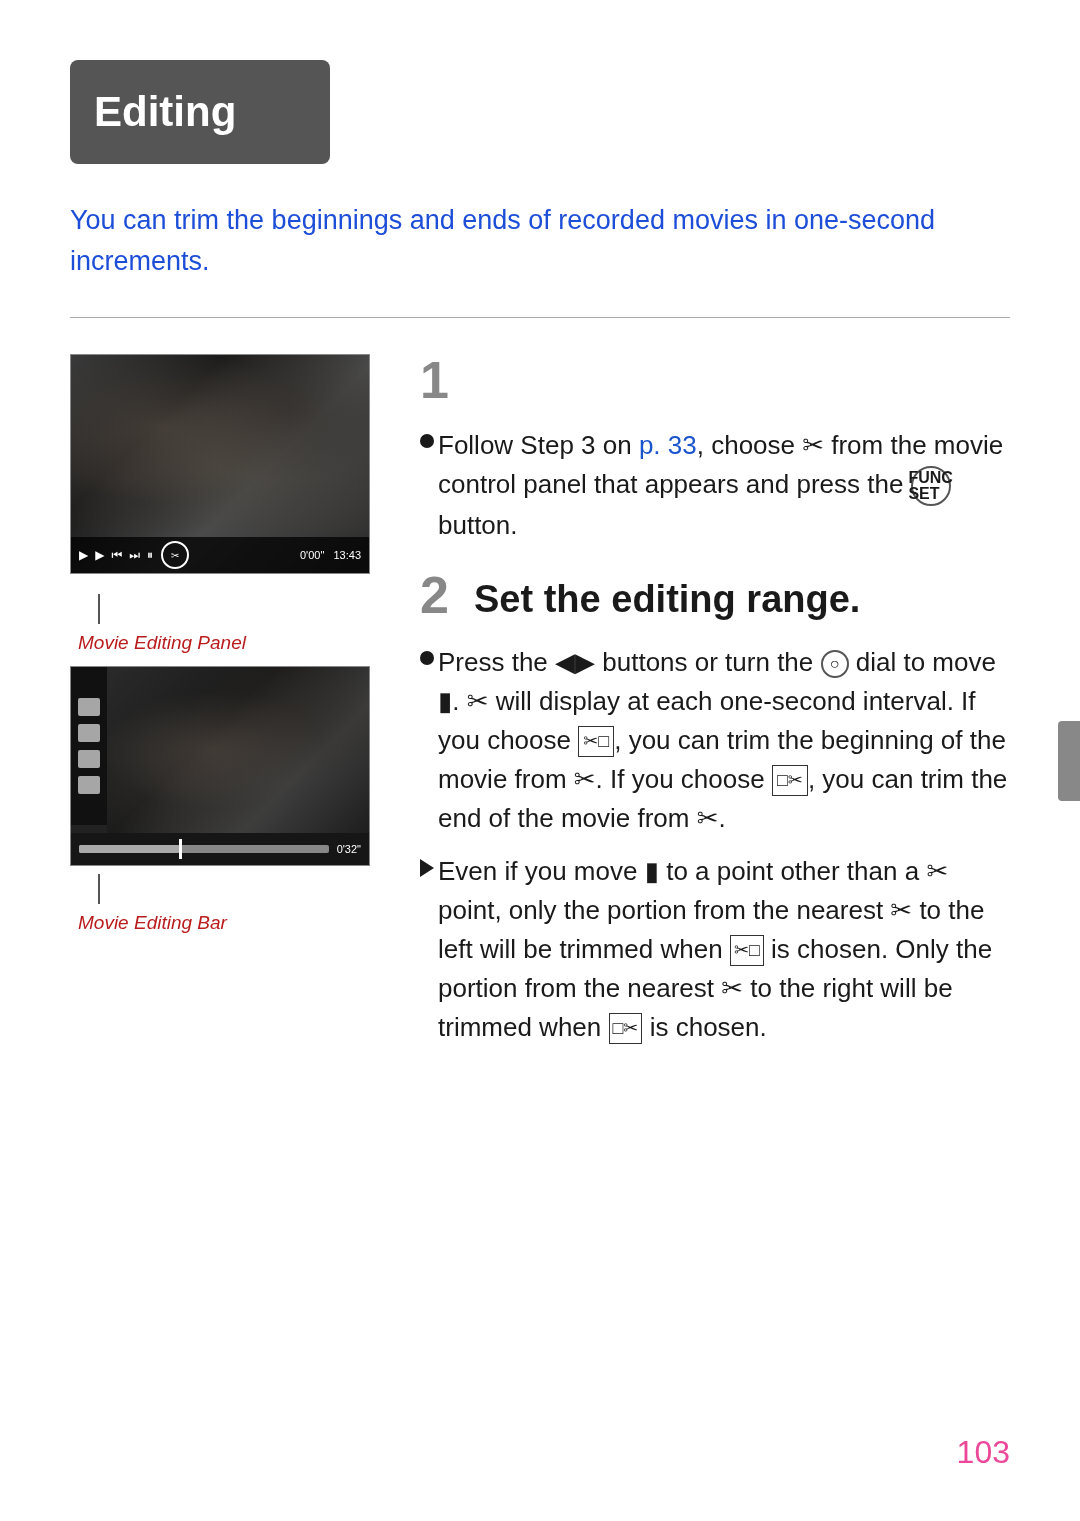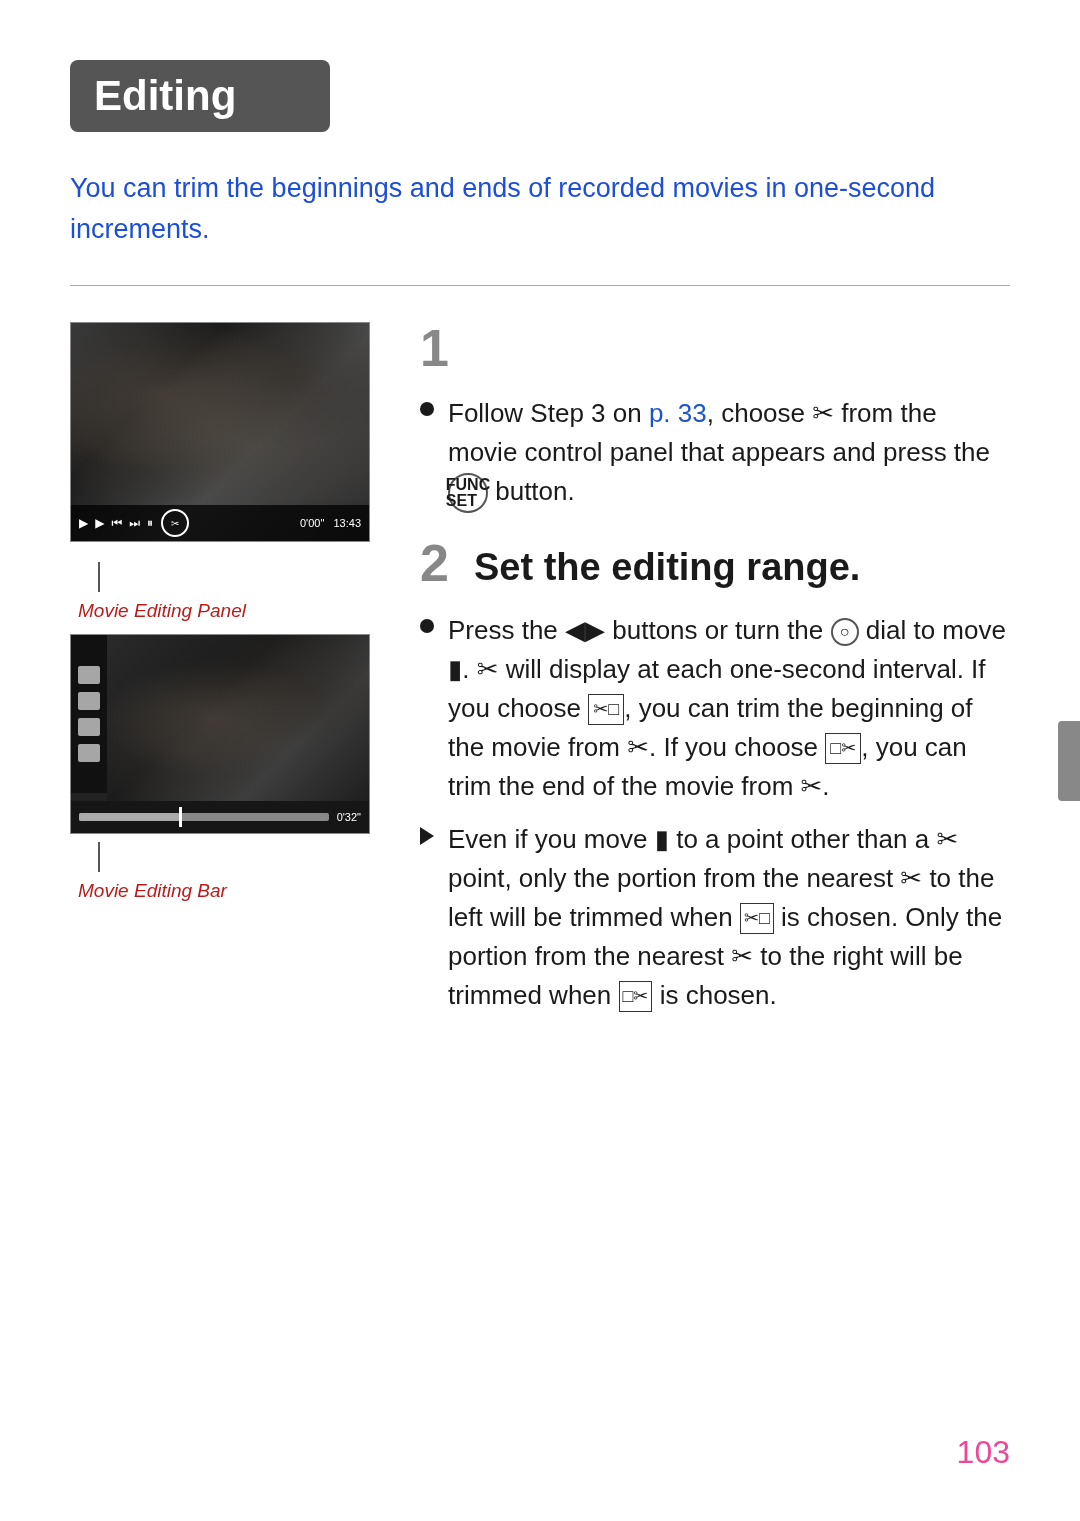--- a/index.html
+++ b/index.html
@@ -20,21 +20,21 @@
 
     .page-container {
       padding: 60px 70px 80px 70px;
       max-width: 1080px;
     }
 
     
     .page-title-bar {
       background: #555555;
       border-radius: 8px;
-      padding: 12px 24px;
+      padding: 28px 24px;
       margin-bottom: 36px;
       display: inline-block;
       min-width: 260px;
     }
 
     .page-title {
       color: #ffffff;
       font-size: 42px;
       font-weight: bold;
     }
@@ -240,21 +240,21 @@
     
     .bullet-list {
       list-style: none;
       padding: 0;
       margin: 0 0 24px 0;
     }
 
     .bullet-item {
       display: flex;
       align-items: flex-start;
-      gap: 14px;
+      gap: 4px;
       margin-bottom: 14px;
       font-size: 26px;
       line-height: 1.5;
       color: #1a1a1a;
     }
 
     .bullet-circle {
       width: 14px;
       height: 14px;
       background: #1a1a1a;

